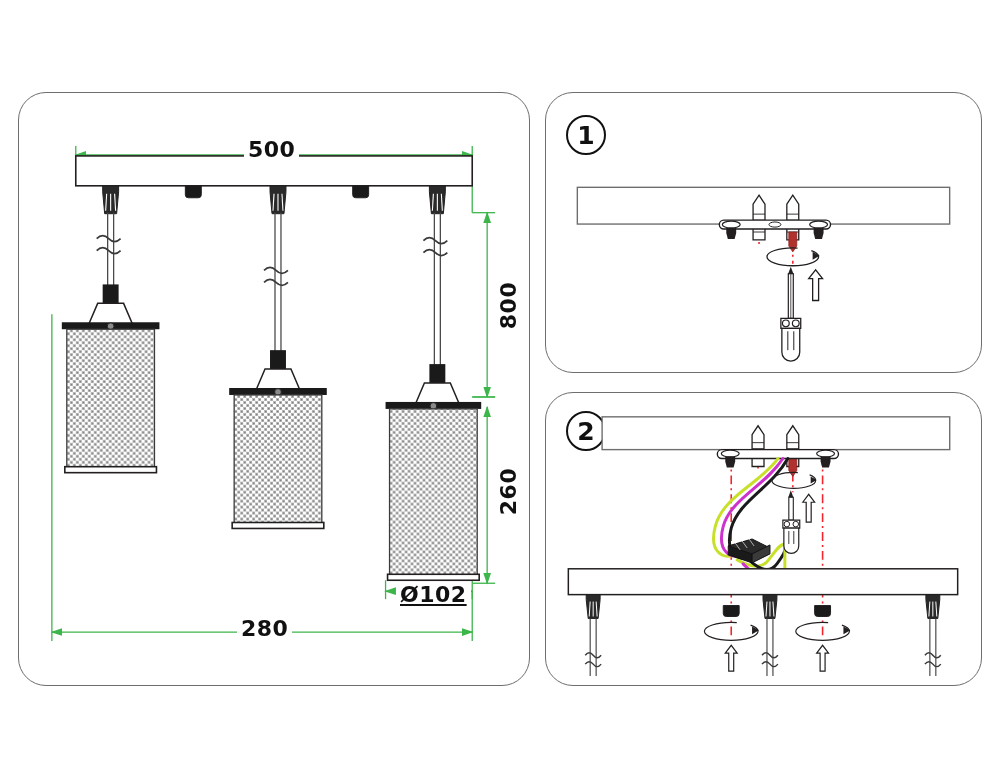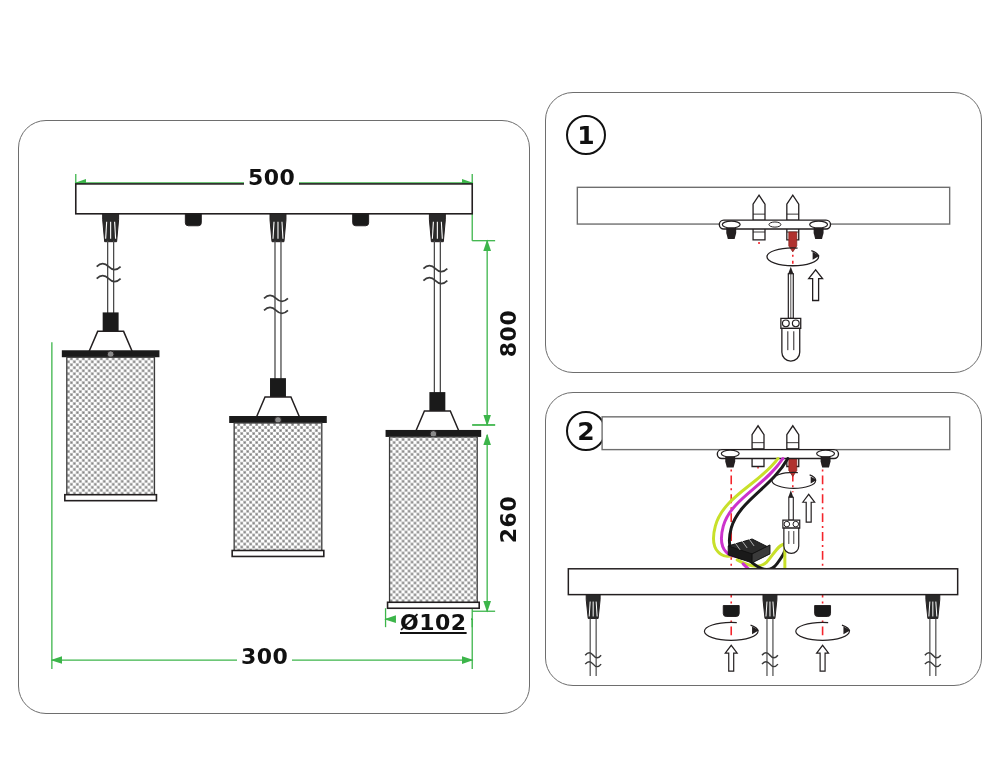--- a/index.html
+++ b/index.html
@@ -13,21 +13,21 @@
     width: 1000px; height: 778px;
     background: #ffffff;
     overflow: hidden;
   }
   .panel {
     position: absolute;
     background: #ffffff;
     border: 1.3px solid #6e6e6e;
     border-radius: 28px;
   }
-  #panel-main { left: 18px;  top: 92px;  width: 512px; height: 594px; margin-top: 28px; }
+  #panel-main { left: 18px;  top: 92px;  width: 512px; height: 594px; }
   #panel-step1 { left: 545px; top: 92px;  width: 437px; height: 281px; }
   #panel-step2 { left: 545px; top: 392px; width: 437px; height: 294px; }
 
   .svg-layer {
     position: absolute; left: 0; top: 0;
     width: 100%; height: 100%;
     overflow: visible;
   }
   .step-badge {
     position: absolute;
@@ -190,21 +190,21 @@
     </svg>
 
     <span class="dim-text" id="dim-500" style="left:225px; top:44px;">500</span>
 
     <span class="dim-text dim-vert" id="dim-800" style="left:462px; top:200px;">800</span>
 
     <span class="dim-text dim-vert" id="dim-260" style="left:462px; top:386px;">260</span>
 
     <span class="dim-text" id="dim-d102" style="left:377px; top:489px;text-decoration:underline;">Ø102</span>
 
-    <span class="dim-text" id="dim-580" style="left:218px; top:523px;">300</span>
+    <span class="dim-text" id="dim-580" style="left:218px; top:523px;">280</span>
   </div>
 
   <div class="panel" id="panel-step1">
     <div class="step-badge" id="badge1">1</div>
 
     <svg class="svg-layer" viewBox="0 0 437 281">
 
       <rect x="31" y="95" width="375" height="37" fill="#ffffff" stroke="#6e6e6e" stroke-width="1.4"></rect>
 
       <g stroke="#f4252c" stroke-width="1.6" fill="none" stroke-dasharray="9 4 2 4">

